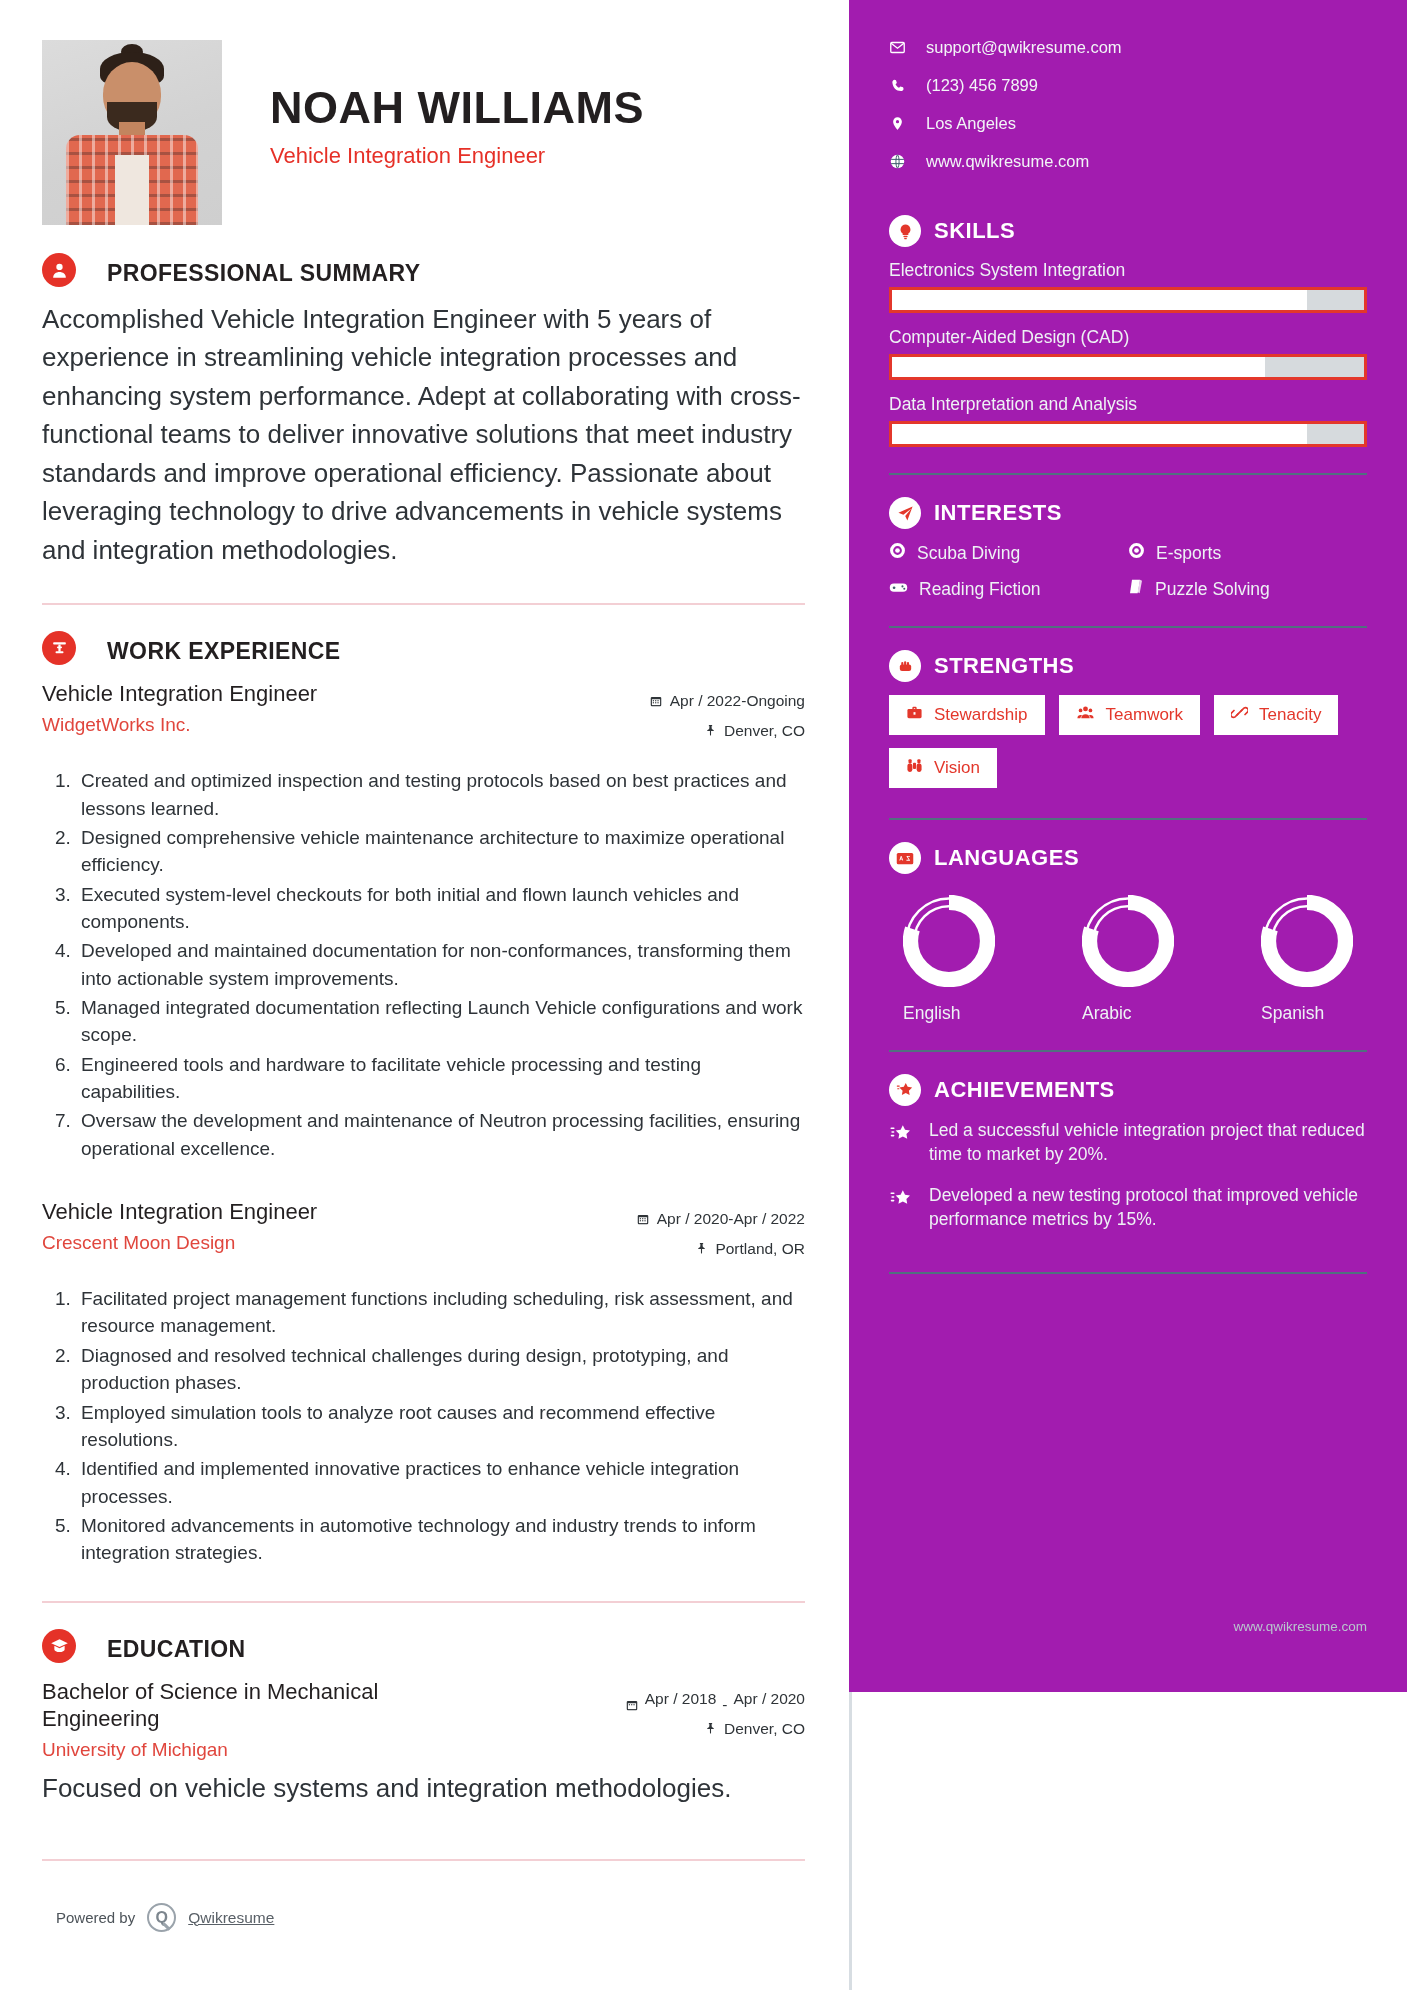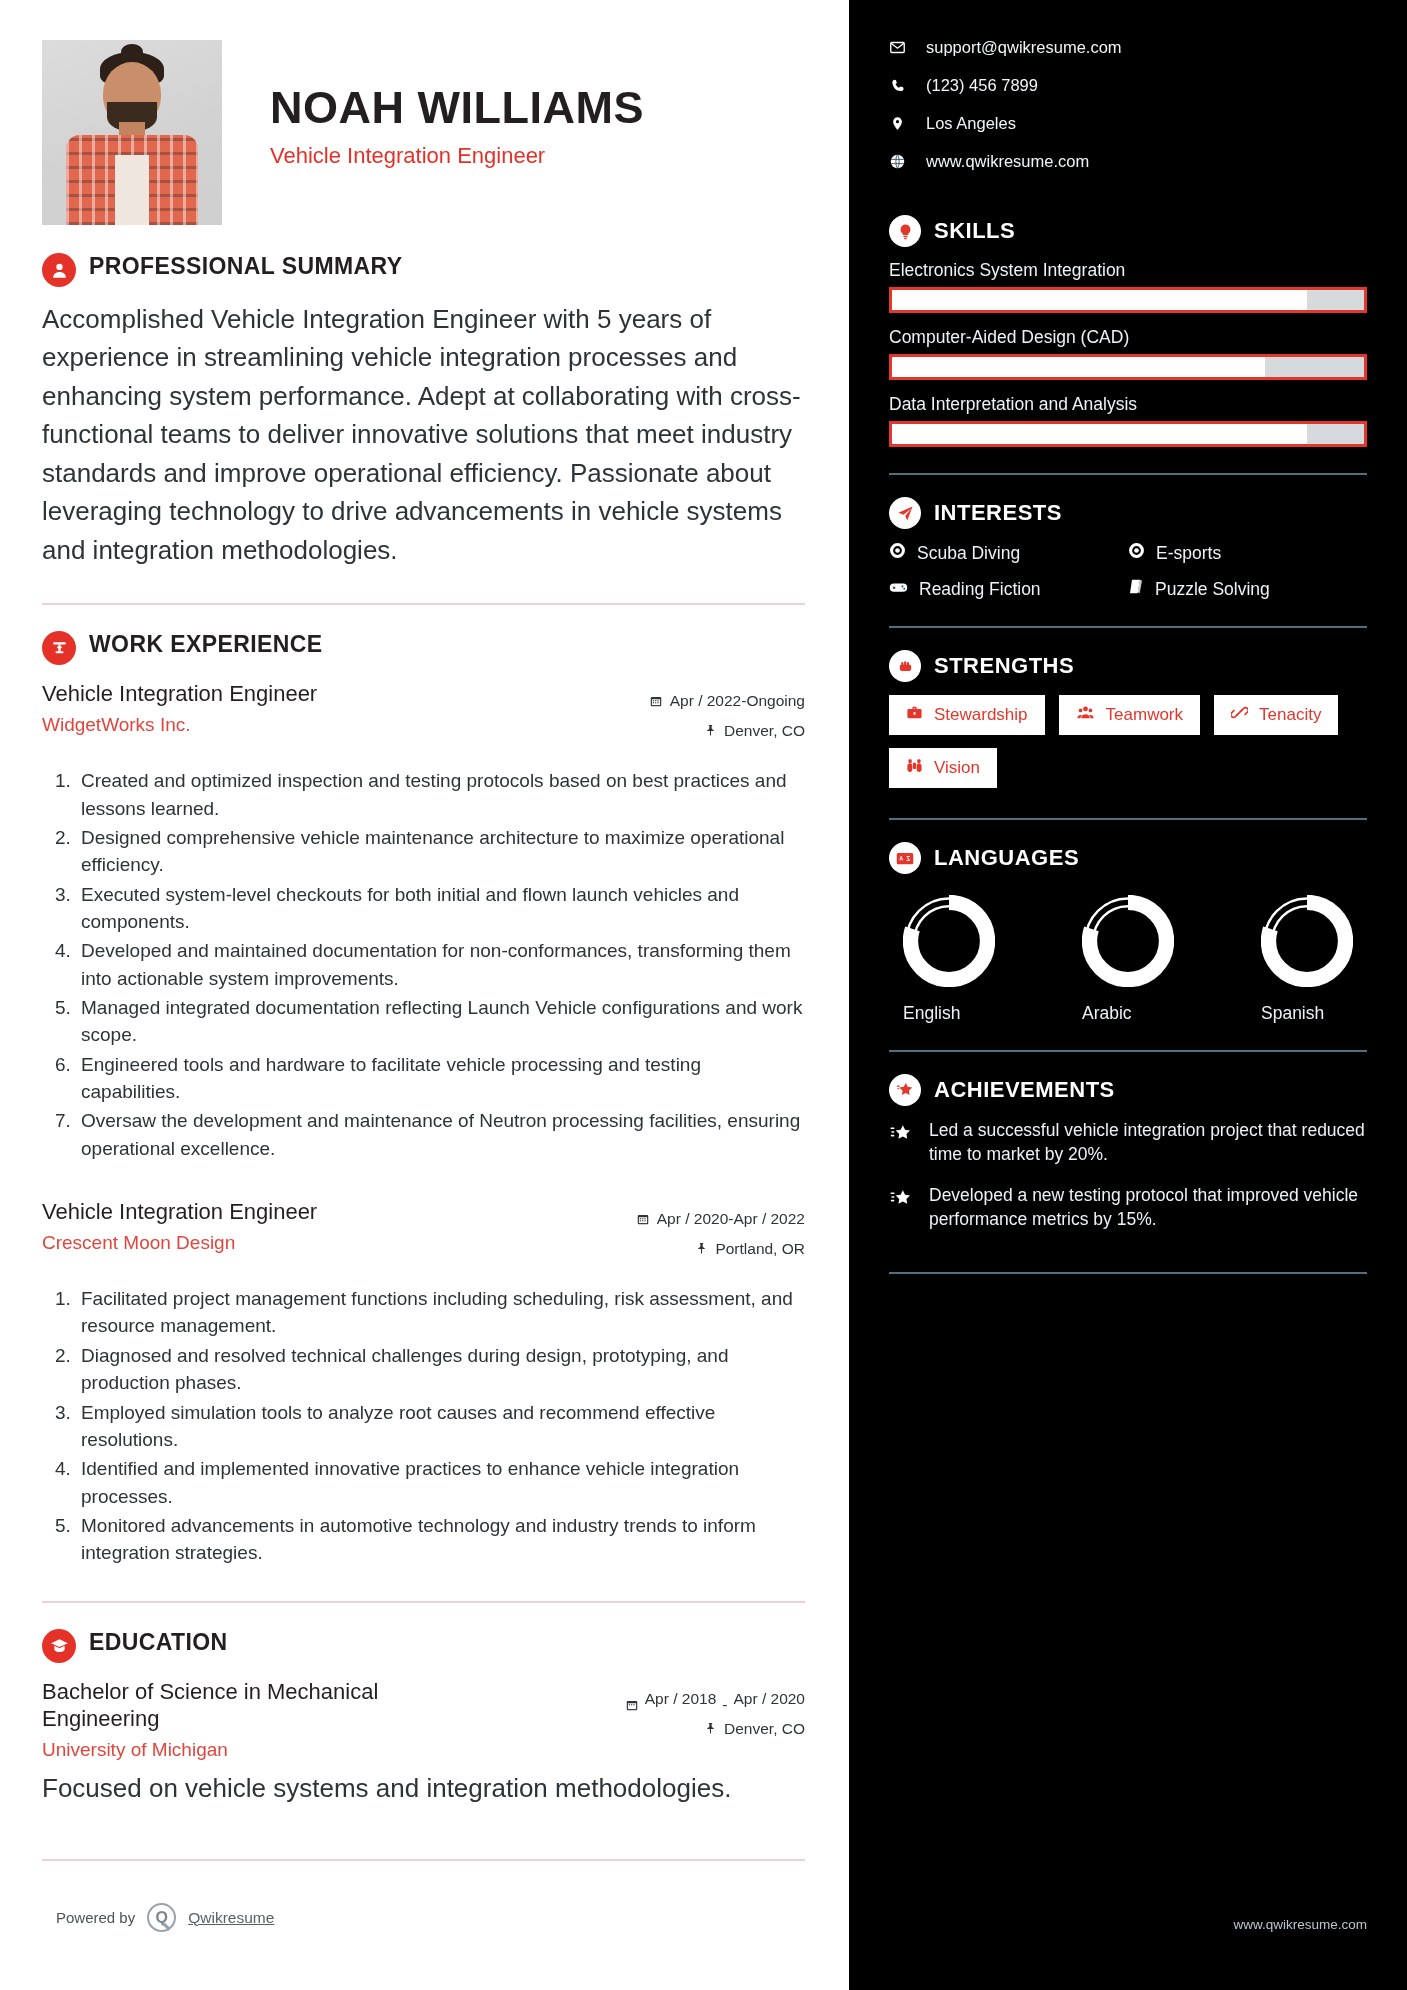--- a/index.html
+++ b/index.html
@@ -53,21 +53,21 @@
   .name-block { padding-left: 48px; padding-top: 44px; }
   .name {
     font-size: 45px; font-weight: 700; letter-spacing: 0.5px;
     color: #231f20; line-height: 1.05;
   }
   .job-title {
     font-size: 22px; color: #e63027; margin-top: 12px; font-weight: 400;
   }
 
   
-  .sec-head { display: flex; align-items: flex-start; gap: 13px; margin-bottom: 13px; }
+  .sec-head { display: flex; align-items: flex-end; gap: 31px; margin-bottom: 13px; }
   .sec-icon {
     width: 34px; height: 34px; border-radius: 50%;
     background: #e53228; display: flex; align-items: center; justify-content: center;
     flex: 0 0 34px;
   }
   .sec-icon svg { display:block; }
   .sec-title {
     font-size: 23px; font-weight: 700; color: #231f20; letter-spacing: .4px;
   }
 
@@ -110,21 +110,21 @@
     border: 2.5px solid #9aa3ab; display:flex; align-items:center; justify-content:center;
     color:#7d868e; font-size:16px; font-weight:700; position:relative;
   }
   .qlogo::after{ content:""; position:absolute; right:3px; bottom:2px; width:9px;height:3px;
      background:#9aa3ab; transform:rotate(45deg);}
   .qname { font-size: 15.5px; color:#5a6views; }
   .qname { color:#596067; text-decoration: underline; }
 
   
   .right {
-    width: 558px; height: 1990px; background: #000000;
+    width: 558px; height: 1692px; background: #a21caf;
     padding: 38px 40px 0 40px; position: relative; color: #fff;
   }
   .contact-list { margin-bottom: 44px; }
   .contact-row {
     display: flex; align-items: center; gap: 20px; margin-bottom: 19px;
     font-size: 16.5px; color: #f2f5f7;
   }
   .contact-row .ci { width: 17px; display:flex; justify-content:center; flex:0 0 17px; }
 
   .rsec-head { display: flex; align-items: center; gap: 13px; margin-bottom: 13px; }

